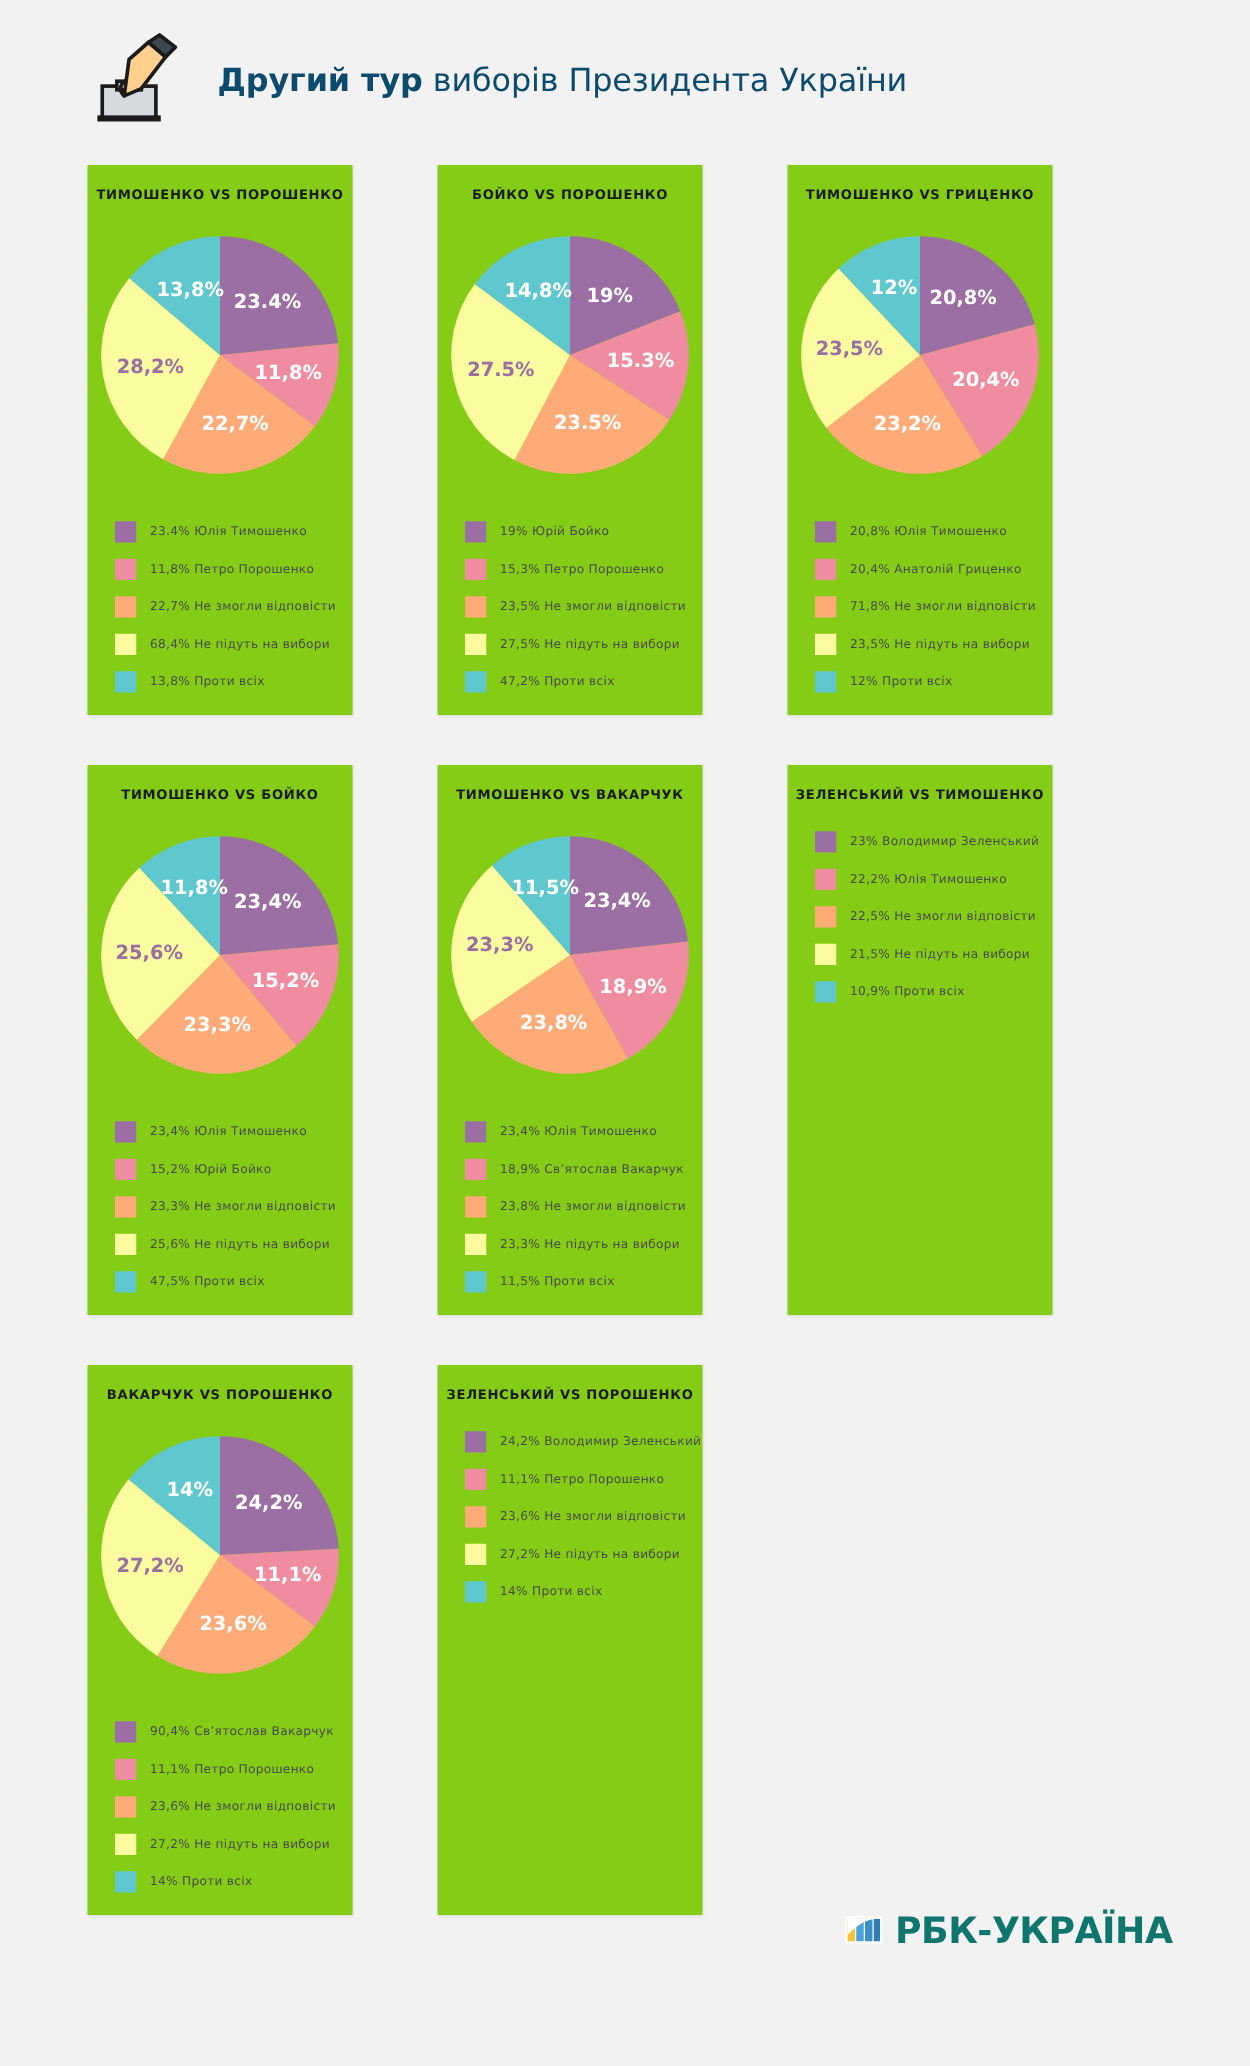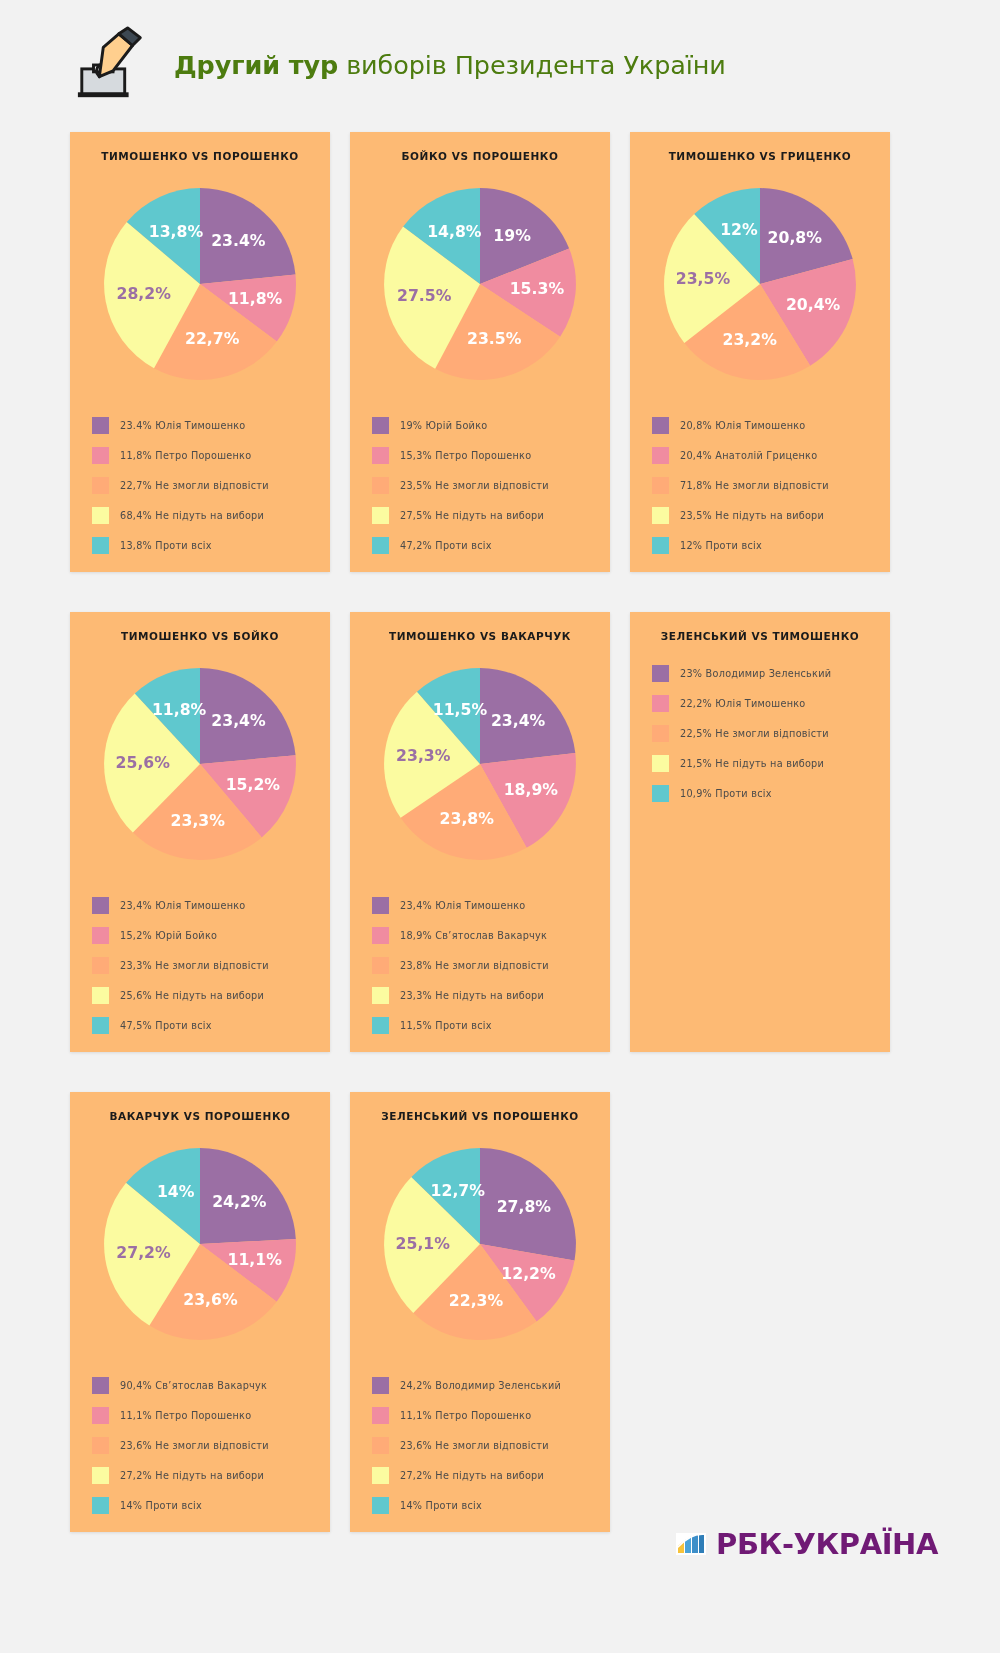--- a/index.html
+++ b/index.html
@@ -30,37 +30,37 @@
     display: flex;
     align-items: center;
     height: 130px;
     padding-left: 42px;
     gap: 22px;
   }
   .ballot-icon { width: 78px; height: 78px; flex: 0 0 auto; }
   .header-title {
     font-size: 25.5px;
     letter-spacing: -0.1px;
-    color: #4d7c0f;
+    color: #0c4a6e;
     white-space: nowrap;
   }
   .header-title .strong { font-weight: bold; }
   .header-title .light { font-weight: normal; }
 
   
   .grid {
     display: grid;
     grid-template-columns: repeat(3, 240px);
     gap: 40px 40px;
     padding-left: 38px;
     margin-top: 2px;
   }
   .card {
-    width: 260px;
-    background: #fdba74;
+    width: 212px;
+    background: #84cc16;
     box-shadow: 0 1px 3px rgba(0,0,0,0.10);
     box-sizing: border-box;
     padding: 18px 0 16px 0;
     height: 440px;
     position: relative;
   }
   .card-title {
     text-align: center;
     font-size: 10.5px;
     font-weight: bold;
@@ -111,21 +111,21 @@
     bottom: 92px;
     display: flex;
     align-items: center;
     gap: 10px;
   }
   .logo-mark { width: 30px; height: 30px; flex: 0 0 auto; }
   .logo-text {
     font-size: 29px;
     font-weight: bold;
     letter-spacing: -0.4px;
-    color: #701a75;
+    color: #0f766e;
     white-space: nowrap;
   }
 </style>
 </head>
 <body>
 
 <div class="page">
 
   <div class="header">
     <span class="ballot-icon">
@@ -398,34 +398,20 @@
             <span class="legend-text">27,2% Не підуть на вибори</span>
           </div>
           <div class="legend-row">
             <span class="legend-swatch" style="background: rgb(95, 200, 206);"></span>
             <span class="legend-text">14% Проти всіх</span>
           </div>
         </div>
       </div>
       <div class="card">
         <div class="card-title">ЗЕЛЕНСЬКИЙ VS ПОРОШЕНКО</div>
-        <div class="pie-wrap">
-          <svg class="pie-svg" viewBox="0 0 232 232" width="214" height="214">
-            <path d="M 116 116 L 116.00 12.00 A 104 104 0 0 1 218.43 134.02 Z" fill="#9B6FA4"></path>
-            <path d="M 116 116 L 218.43 134.02 A 104 104 0 0 1 177.34 199.98 Z" fill="#F08CA0"></path>
-            <path d="M 116 116 L 177.34 199.98 A 104 104 0 0 1 43.68 190.74 Z" fill="#FFAB77"></path>
-            <path d="M 116 116 L 43.68 190.74 A 104 104 0 0 1 41.60 43.33 Z" fill="#FBFBA0"></path>
-            <path d="M 116 116 L 41.60 43.33 A 104 104 0 0 1 116.00 12.00 Z" fill="#5FC8CE"></path>
-            <text class="pie-label" x="163.5" y="76.1" fill="#ffffff">27,8%</text>
-            <text class="pie-label" x="168.6" y="148.8" fill="#ffffff">12,2%</text>
-            <text class="pie-label" x="111.7" y="177.9" fill="#ffffff">22,3%</text>
-            <text class="pie-label" x="54.0" y="116.9" fill="#9B6FA4">25,1%</text>
-            <text class="pie-label" x="91.9" y="58.9" fill="#ffffff">12,7%</text>
-          </svg>
-        </div>
         <div class="legend">
           <div class="legend-row">
             <span class="legend-swatch" style="background: rgb(155, 111, 164);"></span>
             <span class="legend-text">24,2% Володимир Зеленський</span>
           </div>
           <div class="legend-row">
             <span class="legend-swatch" style="background: rgb(240, 140, 160);"></span>
             <span class="legend-text">11,1% Петро Порошенко</span>
           </div>
           <div class="legend-row">

